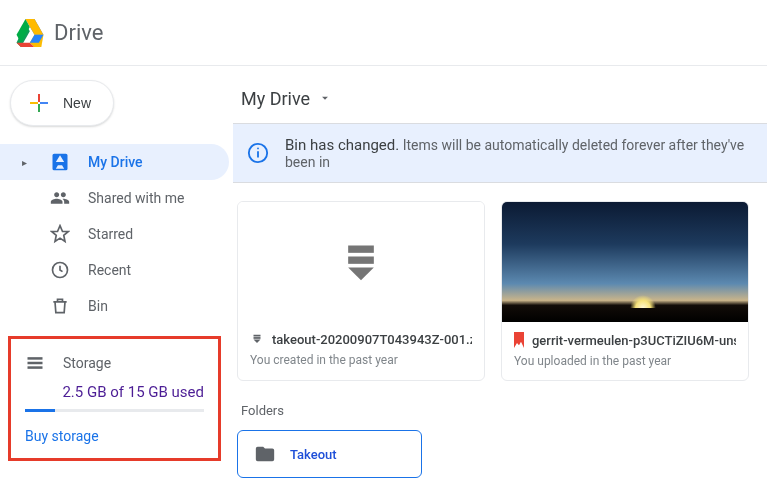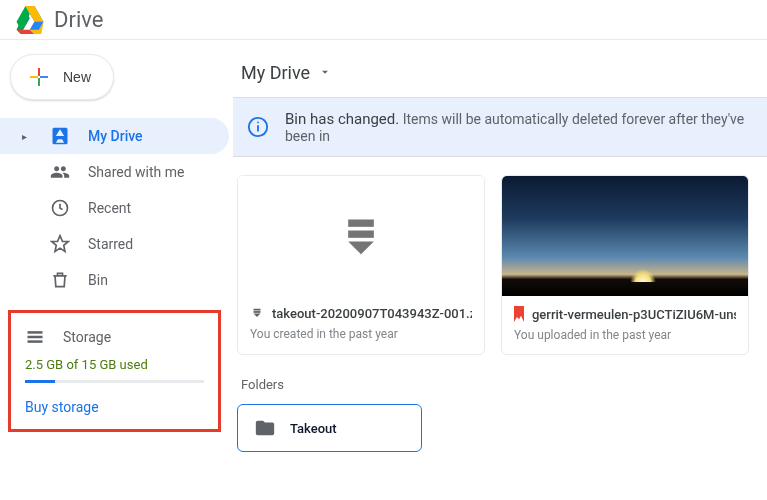--- a/index.html
+++ b/index.html
@@ -1,32 +1,32 @@
 <!DOCTYPE html>
 <html><head>
 <meta charset="utf-8">
 <style>
   * { box-sizing: border-box; margin: 0; padding: 0; }
   body { font-family: Roboto, Arial, sans-serif; font-size: 14px; color: #3c4043; background: #fff; width: 767px; height: 500px; overflow: hidden; }
-  .header { display: flex; align-items: center; height: 40px; border-bottom: 1px solid #e8eaed; }
+  .header { display: flex; align-items: center; height: 66px; border-bottom: 1px solid #e8eaed; }
   .brand { display: flex; align-items: center; width: 229px; padding-left: 14px; gap: 8px; }
   .brand-name { font-size: 22px; color: #5f6368; }
   .search { flex: 1; display: flex; align-items: center; background: #f1f3f4; border-radius: 8px; height: 42px; padding: 0 14px; gap: 12px; color: #5f6368; }
   .search input { border: none; background: transparent; outline: none; font-size: 15px; flex: 1; color: #5f6368; }
   .layout { display: flex; }
   .sidebar { width: 229px; padding: 10px 0 0 0; }
   .new-btn { display: inline-flex; align-items: center; gap: 12px; margin: 4px 0 12px 10px; padding: 10px 22px 10px 16px; border-radius: 24px; border: 1px solid #e8eaed; background: #fff; box-shadow: 0 1px 2px rgba(60,64,67,.2); font-size: 14px; color: #3c4043; }
   .nav { margin-top: 6px; }
   .nav-item { display: flex; align-items: center; gap: 18px; padding: 8px 0 8px 22px; height: 36px; border-radius: 0 18px 18px 0; color: #5f6368; cursor: pointer; }
   .nav-item.active { background: #e8f0fe; color: #1a73e8; font-weight: 500; }
   .nav-item .caret { width: 10px; display: inline-block; color: #5f6368; font-size: 10px; }
   .nav-item .ic { width: 20px; display: inline-flex; justify-content: center; }
   .storage-box { margin: 12px 8px 0 8px; padding: 10px 12px 14px 12px; border: 3px solid #e63b2a; }
   .storage-head { display: flex; align-items: center; gap: 18px; color: #5f6368; padding: 4px 0 10px 2px; }
-  .storage-used { font-size: 13px; color: #4d7c0f; padding: 0 2px; }
+  .storage-used { font-size: 15px; color: #4c1d95; padding: 0 2px; text-align: right; }
   .bar { height: 3px; background: #e8eaed; margin: 8px 2px 16px 2px; position: relative; }
   .bar-fill { position: absolute; left: 0; top: 0; bottom: 0; background: #1a73e8; }
   .buy { color: #1a73e8; font-size: 14px; padding-left: 2px; }
   .main { flex: 1; padding: 16px 0 0 4px; }
   .breadcrumb { display: flex; align-items: center; gap: 8px; font-size: 18px; color: #3c4043; padding: 6px 0 14px 8px; }
   .bc-caret { color: #5f6368; }
   .banner { display: flex; align-items: center; gap: 16px; background: #e8f0fe; border-top: 1px solid #dadce0; border-bottom: 1px solid #dadce0; padding: 12px 14px; margin-bottom: 18px; }
   .banner .info { color: #1a73e8; }
   .banner-title { font-size: 15px; color: #3c4043; }
   .banner-sub { font-size: 14px; color: #5f6368; }
@@ -35,21 +35,21 @@
   .card { width: 248px; border: 1px solid #e8eaed; border-radius: 6px; overflow: hidden; }
   .thumb { height: 120px; background: #fff; display: flex; align-items: center; justify-content: center; }
   .thumb svg { fill: #757575; }
   .thumb.sky { background: linear-gradient(180deg,#0b1a33 0%,#1d3a5d 35%,#5c89b0 68%,#c9b48a 82%,#120c08 86%,#000 100%); position: relative; }
   .sun { position: absolute; bottom: 14px; left: 52%; width: 26px; height: 13px; background: radial-gradient(circle at 50% 100%, #fff7d6 0%, #f6e27a 40%, rgba(246,226,122,0) 70%); border-radius: 13px 13px 0 0; }
   .card-meta { padding: 10px 12px 12px 12px; }
   .card-name { display: flex; align-items: center; gap: 8px; font-size: 13px; font-weight: 500; color: #3c4043; white-space: nowrap; overflow: hidden; text-overflow: ellipsis; }
   .card-sub { font-size: 12px; color: #80868b; margin-top: 6px; }
   .folders-title { font-size: 13px; color: #5f6368; padding: 0 0 12px 8px; }
   .folder-chip { display: inline-flex; align-items: center; gap: 14px; border: 1px solid #1a73e8; border-radius: 6px; padding: 12px 84px 12px 16px; margin-left: 4px; color: #5f6368; }
-  .folder-chip .fname { color: #0f172a; font-size: 13px; font-weight: 500; }
+  .folder-chip .fname { color: #1d4ed8; font-size: 13px; font-weight: 500; }
   .ic svg { display: block; }
   .red-img-ic { width:16px; height:16px; background:#ea4335; display:inline-flex; align-items:flex-end; justify-content:center; }
   .red-img-ic::before { content:""; display:block; width:10px; height:7px; background:#fff; clip-path: polygon(0 100%, 30% 30%, 50% 60%, 70% 10%, 100% 100%); }
 </style>
 </head>
 <body>
 
 <div class="header">
   <div class="brand">
     <span class="ic">
@@ -100,34 +100,34 @@
           <svg width="20" height="20" viewBox="0 0 24 24" fill="#5f6368">
               <path d="M16 11c1.66 0 3-1.34 3-3s-1.34-3-3-3-3 1.34-3 3 1.34 3 3 3zm-8 0c1.66 0 3-1.34 3-3S9.66 5 8 5 5 6.34 5 8s1.34 3 3 3zm0 2c-2.33 0-7 1.17-7 3.5V19h14v-2.5C15 14.17 10.33 13 8 13zm8 0c-.29 0-.62.02-.97.05 1.16.84 1.97 1.97 1.97 3.45V19h6v-2.5c0-2.33-4.67-3.5-7-3.5z"></path>
             </svg>
         </span>
         <span>Shared with me</span>
       </div>
       <div class="nav-item">
         <span class="caret"></span>
         <span class="ic">
           <svg width="20" height="20" viewBox="0 0 24 24" fill="none" stroke="#5f6368" stroke-width="2">
+              <path d="M12 2l3 7h7l-5.5 4.5L18 21l-6-4-6 4 1.5-7.5L2 9h7z"></path>
+            </svg>
+        </span>
+        <span>Starred</span>
+      </div>
+      <div class="nav-item">
+        <span class="caret"></span>
+        <span class="ic">
+          <svg width="20" height="20" viewBox="0 0 24 24" fill="none" stroke="#5f6368" stroke-width="2">
               <circle cx="12" cy="12" r="9"></circle>
               <path d="M12 7v5l3 2"></path>
             </svg>
         </span>
         <span>Recent</span>
-      </div>
-      <div class="nav-item">
-        <span class="caret"></span>
-        <span class="ic">
-          <svg width="20" height="20" viewBox="0 0 24 24" fill="none" stroke="#5f6368" stroke-width="2">
-              <path d="M12 2l3 7h7l-5.5 4.5L18 21l-6-4-6 4 1.5-7.5L2 9h7z"></path>
-            </svg>
-        </span>
-        <span>Starred</span>
       </div>
       <div class="nav-item">
         <span class="caret"></span>
         <span class="ic">
           <svg width="20" height="20" viewBox="0 0 24 24" fill="none" stroke="#5f6368" stroke-width="2">
               <path d="M4 7h16M9 7V4h6v3M6 7l1 13h10l1-13"></path>
             </svg>
         </span>
         <span>Bin</span>
       </div>

